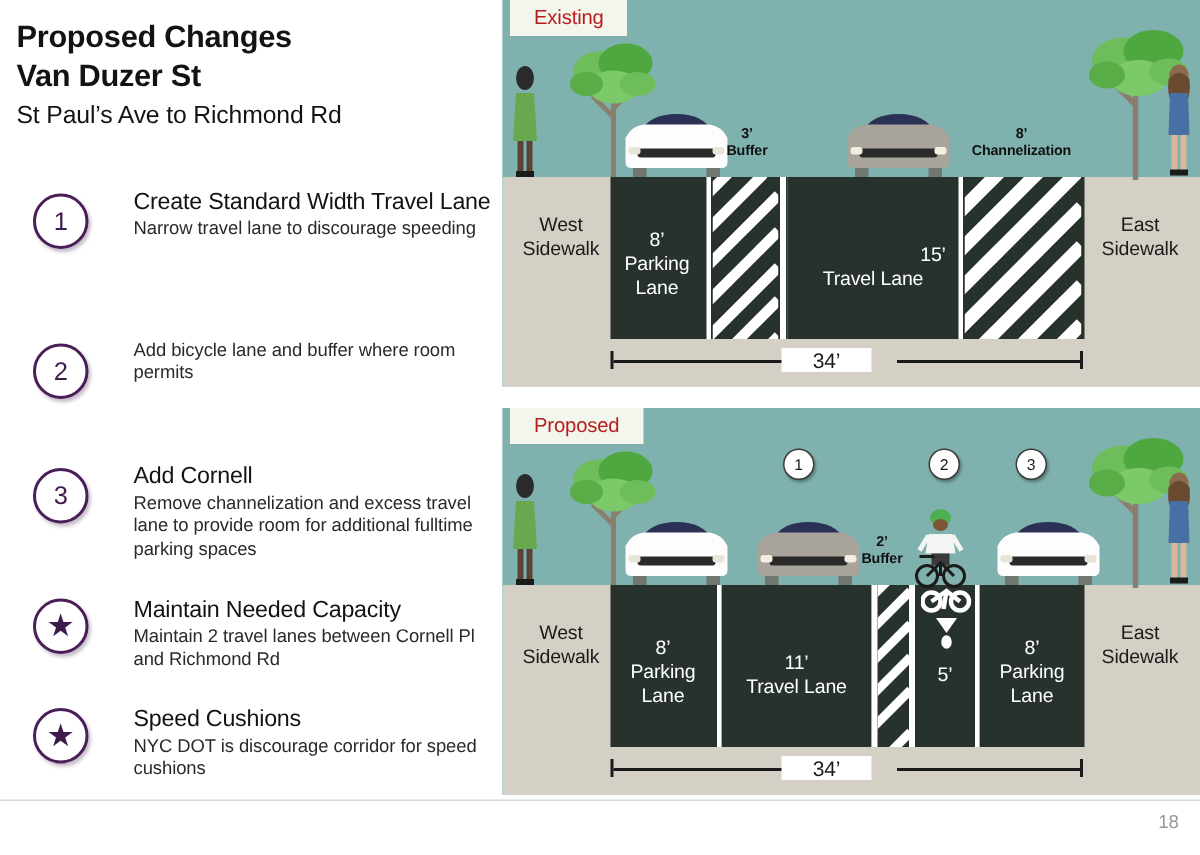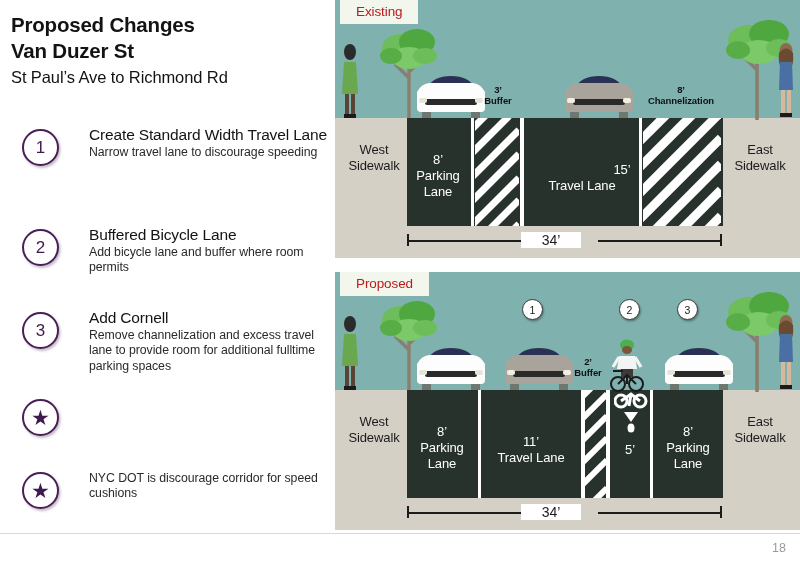--- a/index.html
+++ b/index.html
@@ -112,43 +112,47 @@
           <div class="item-body">
             <div class="item-head">Create Standard Width Travel Lane</div>
             <div class="item-sub">Narrow travel lane to discourage speeding</div>
           </div>
         </div>
         <div class="item" style="position: absolute; left: 0px; top: 100px; width: 322px;">
           <div class="badge" style="top: 4px;">
             <span>2</span>
           </div>
           <div class="item-body">
-            <div class="item-head">Buffered Bicycle Lane</div>
             <div class="item-sub">Add bicycle lane and buffer where room permits</div>
           </div>
         </div>
         <div class="item" style="position: absolute; left: 0px; top: 183px; width: 322px;">
           <div class="badge" style="top: 4px;">
             <span>3</span>
           </div>
           <div class="item-body">
             <div class="item-head">Add Cornell</div>
             <div class="item-sub">Remove channelization and excess travel lane to provide room for additional fulltime parking spaces</div>
           </div>
         </div>
         <div class="item" style="position: absolute; left: 0px; top: 272px; width: 322px;">
           <div class="badge" style="top: 2px;">
             <span class="star">★</span>
           </div>
+          <div class="item-body">
+            <div class="item-head">Maintain Needed Capacity</div>
+            <div class="item-sub">Maintain 2 travel lanes between Cornell Pl and Richmond Rd</div>
+          </div>
         </div>
         <div class="item" style="position: absolute; left: 0px; top: 345px; width: 322px;">
           <div class="badge" style="top: 2px;">
             <span class="star">★</span>
           </div>
           <div class="item-body">
+            <div class="item-head">Speed Cushions</div>
             <div class="item-sub">NYC DOT is discourage corridor for speed cushions</div>
           </div>
         </div>
       </div>
   </div>
 
   <div id="footer-rule"></div>
   <div id="footer-page">18</div>
 
   <div class="diagram" id="diagram-existing">

